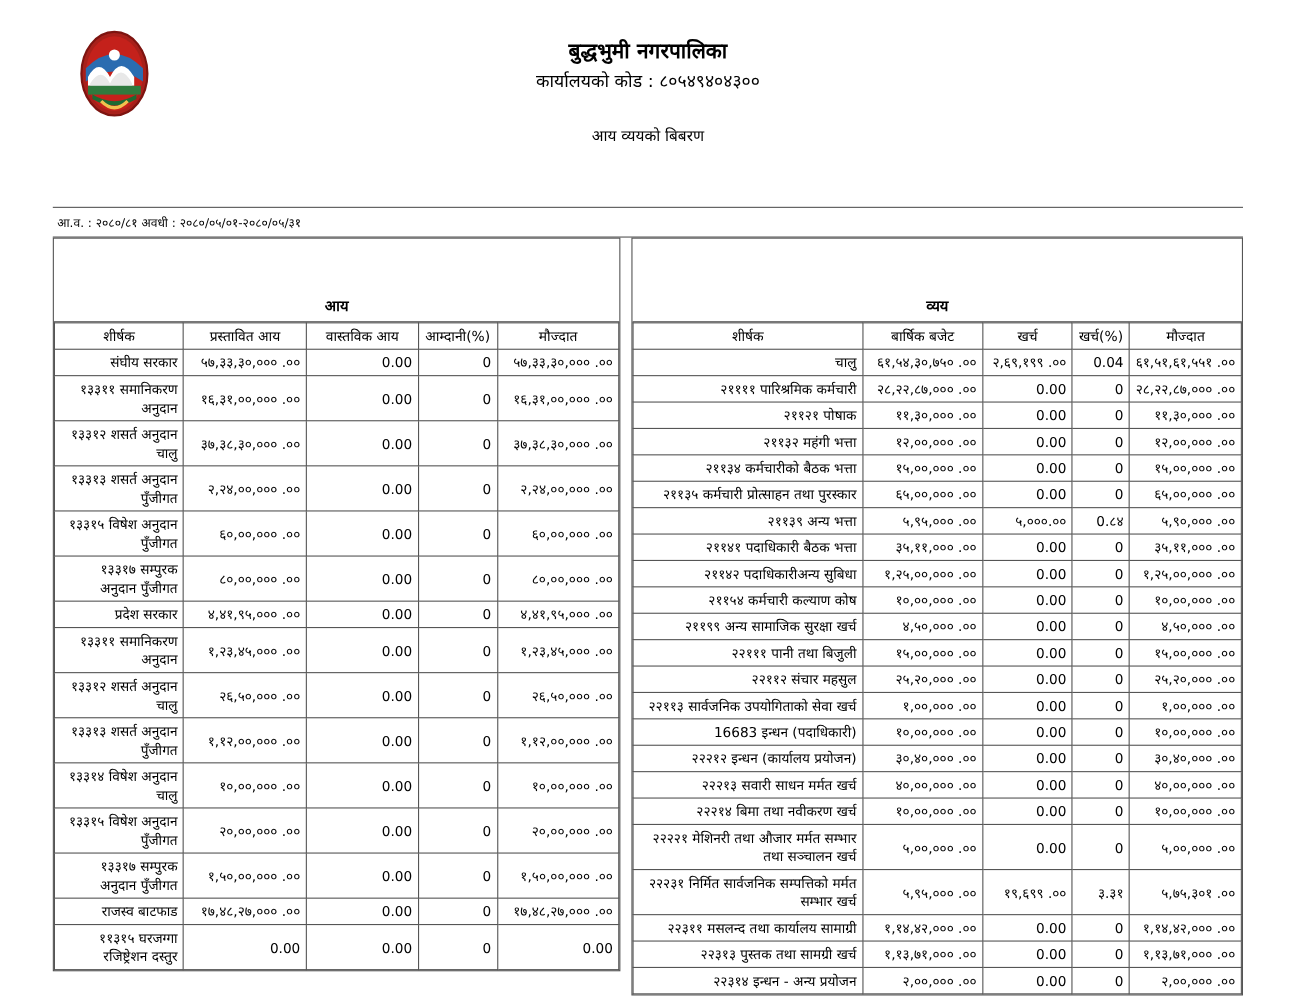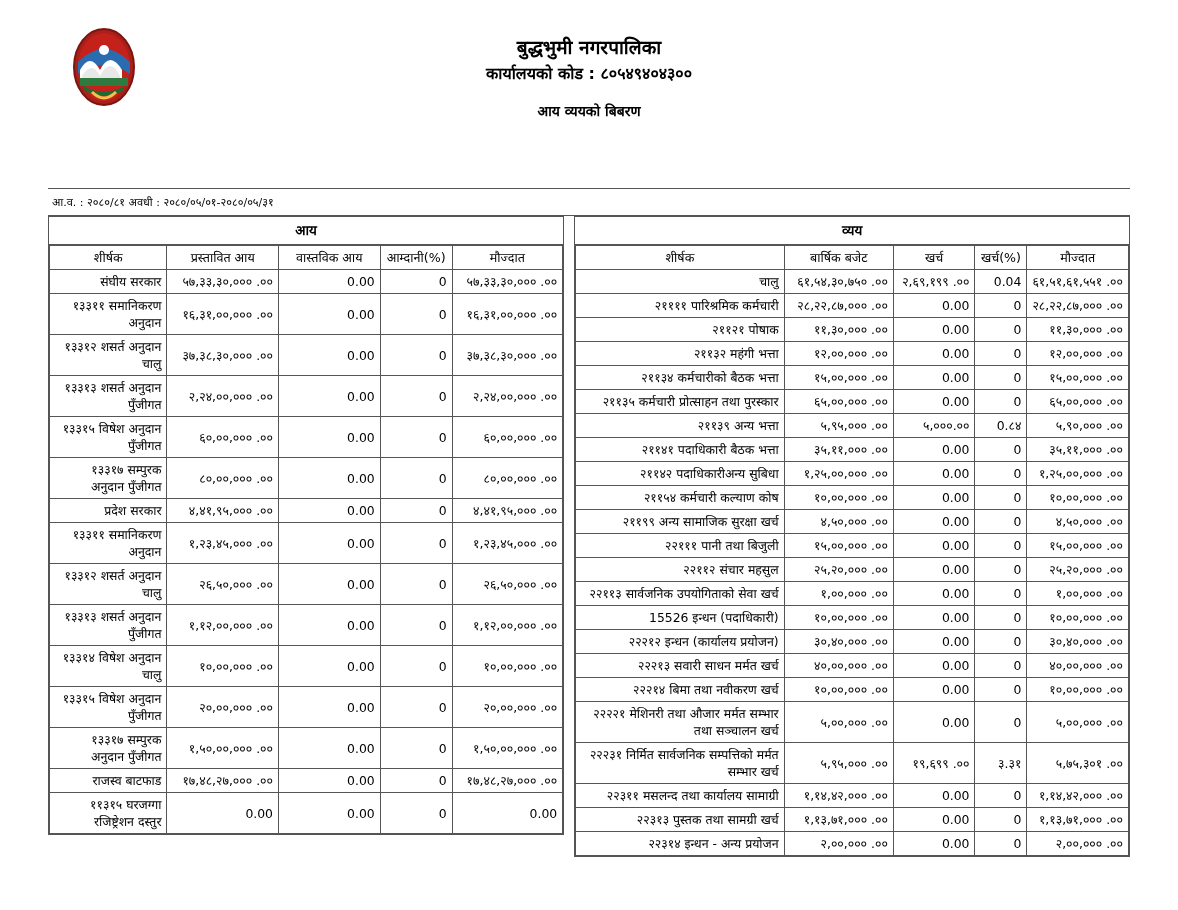--- a/index.html
+++ b/index.html
@@ -41,28 +41,28 @@
   .org-name {
     font-size: 19px;
     font-weight: bold;
   }
   .office-name {
     font-size: 19px;
     font-weight: bold;
   }
   .office-code {
     font-size: 16px;
-    font-weight: bold;
+    font-weight: normal;
     text-align: center;
   }
   .report-title {
     text-align: center;
     font-size: 14px;
-    font-weight: bold;
-    margin-top: 16px;
+    font-weight: normal;
+    margin-top: 28px;
   }
   
   .rule {
     border-top: 1px solid #555;
     margin-top: 14px;
   }
   .fy-line {
     font-size: 11px;
     padding: 5px 4px 6px 4px;
     border-bottom: 1px solid #555;
@@ -78,20 +78,21 @@
     border-top: none;
     box-sizing: border-box;
   }
   .side.left { width: 521px; }
   .side.right { width: 561px; margin-left: 10px; border-top: 1px solid #555;}
   .side.left { border-top: 1px solid #555; }
   table {
     border-collapse: collapse;
     width: 100%;
     font-size: 12.4px;
+    margin-top: 48px;
   }
   caption {
     caption-side: top;
     font-size: 13.5px;
     font-weight: bold;
     padding: 4px 0 5px 0;
     border-bottom: 1px solid #555;
   }
   th, td {
     border: 1px solid #555;
@@ -397,21 +398,21 @@
               <td class="num">२५,२०,००० .००</td>
             </tr>
           <tr>
               <td class="txt">२२११३ सार्वजनिक उपयोगिताको सेवा खर्च</td>
               <td class="num">१,००,००० .००</td>
               <td class="num">0.00</td>
               <td class="num">0</td>
               <td class="num">१,००,००० .००</td>
             </tr>
           <tr>
-              <td class="txt">15526 इन्धन (पदाधिकारी)</td>
+              <td class="txt">16683 इन्धन (पदाधिकारी)</td>
               <td class="num">१०,००,००० .००</td>
               <td class="num">0.00</td>
               <td class="num">0</td>
               <td class="num">१०,००,००० .००</td>
             </tr>
           <tr>
               <td class="txt">२२२१२ इन्धन (कार्यालय प्रयोजन)</td>
               <td class="num">३०,४०,००० .००</td>
               <td class="num">0.00</td>
               <td class="num">0</td>

